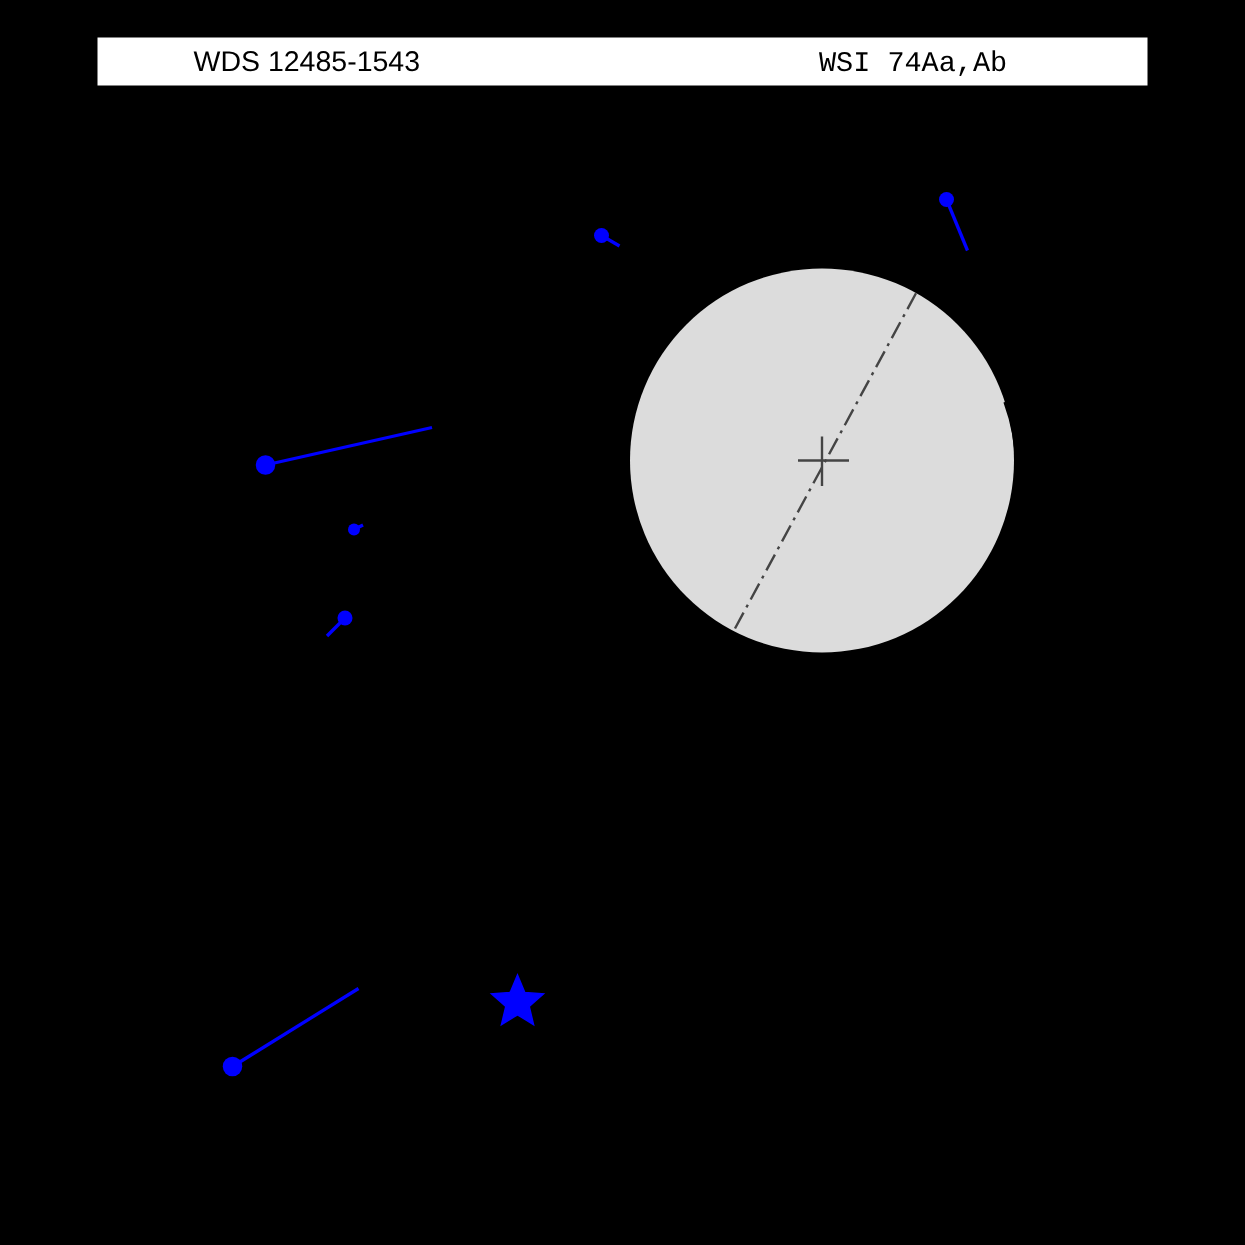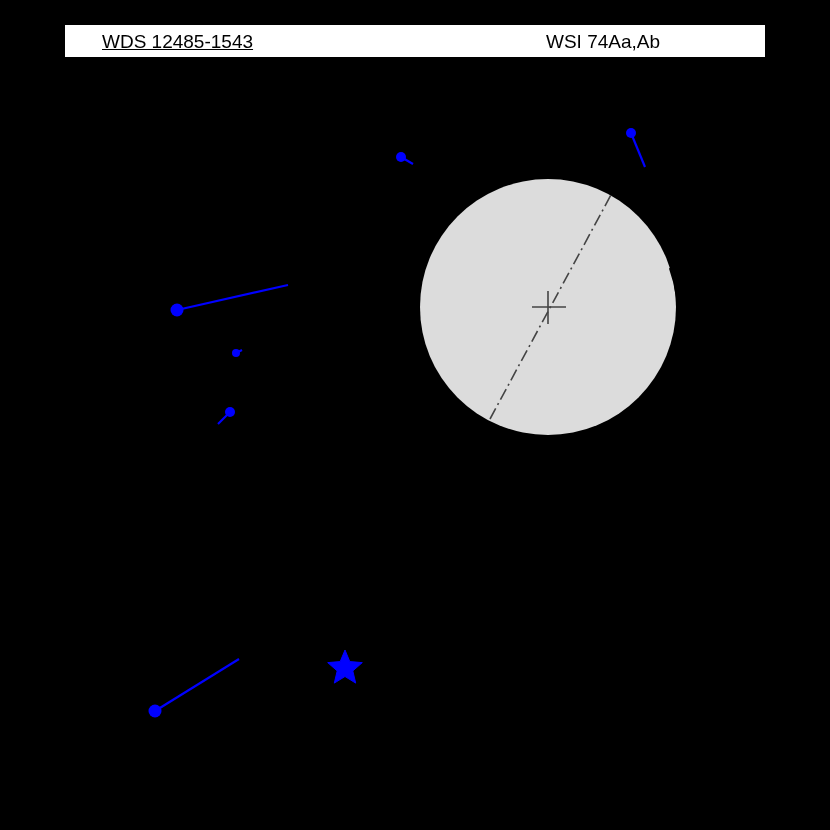--- a/index.html
+++ b/index.html
@@ -28,22 +28,22 @@
     background: #ffffff;
   }
   .title-text {
     position: absolute;
     top: 31px;
     color: #000000;
     font-size: 19px;
     line-height: 22px;
     white-space: nowrap;
   }
-  #title-left { left: 102px; text-decoration: underline; }
-  #title-right { left: 546px; }
+  #title-left { left: 129px; }
+  #title-right { left: 546px; font-family: Liberation Mono, monospace; }
   svg.plot {
     position: absolute;
     left: 0;
     top: 0;
     width: 830px;
     height: 830px;
   }
 </style>
 </head>
 <body>

